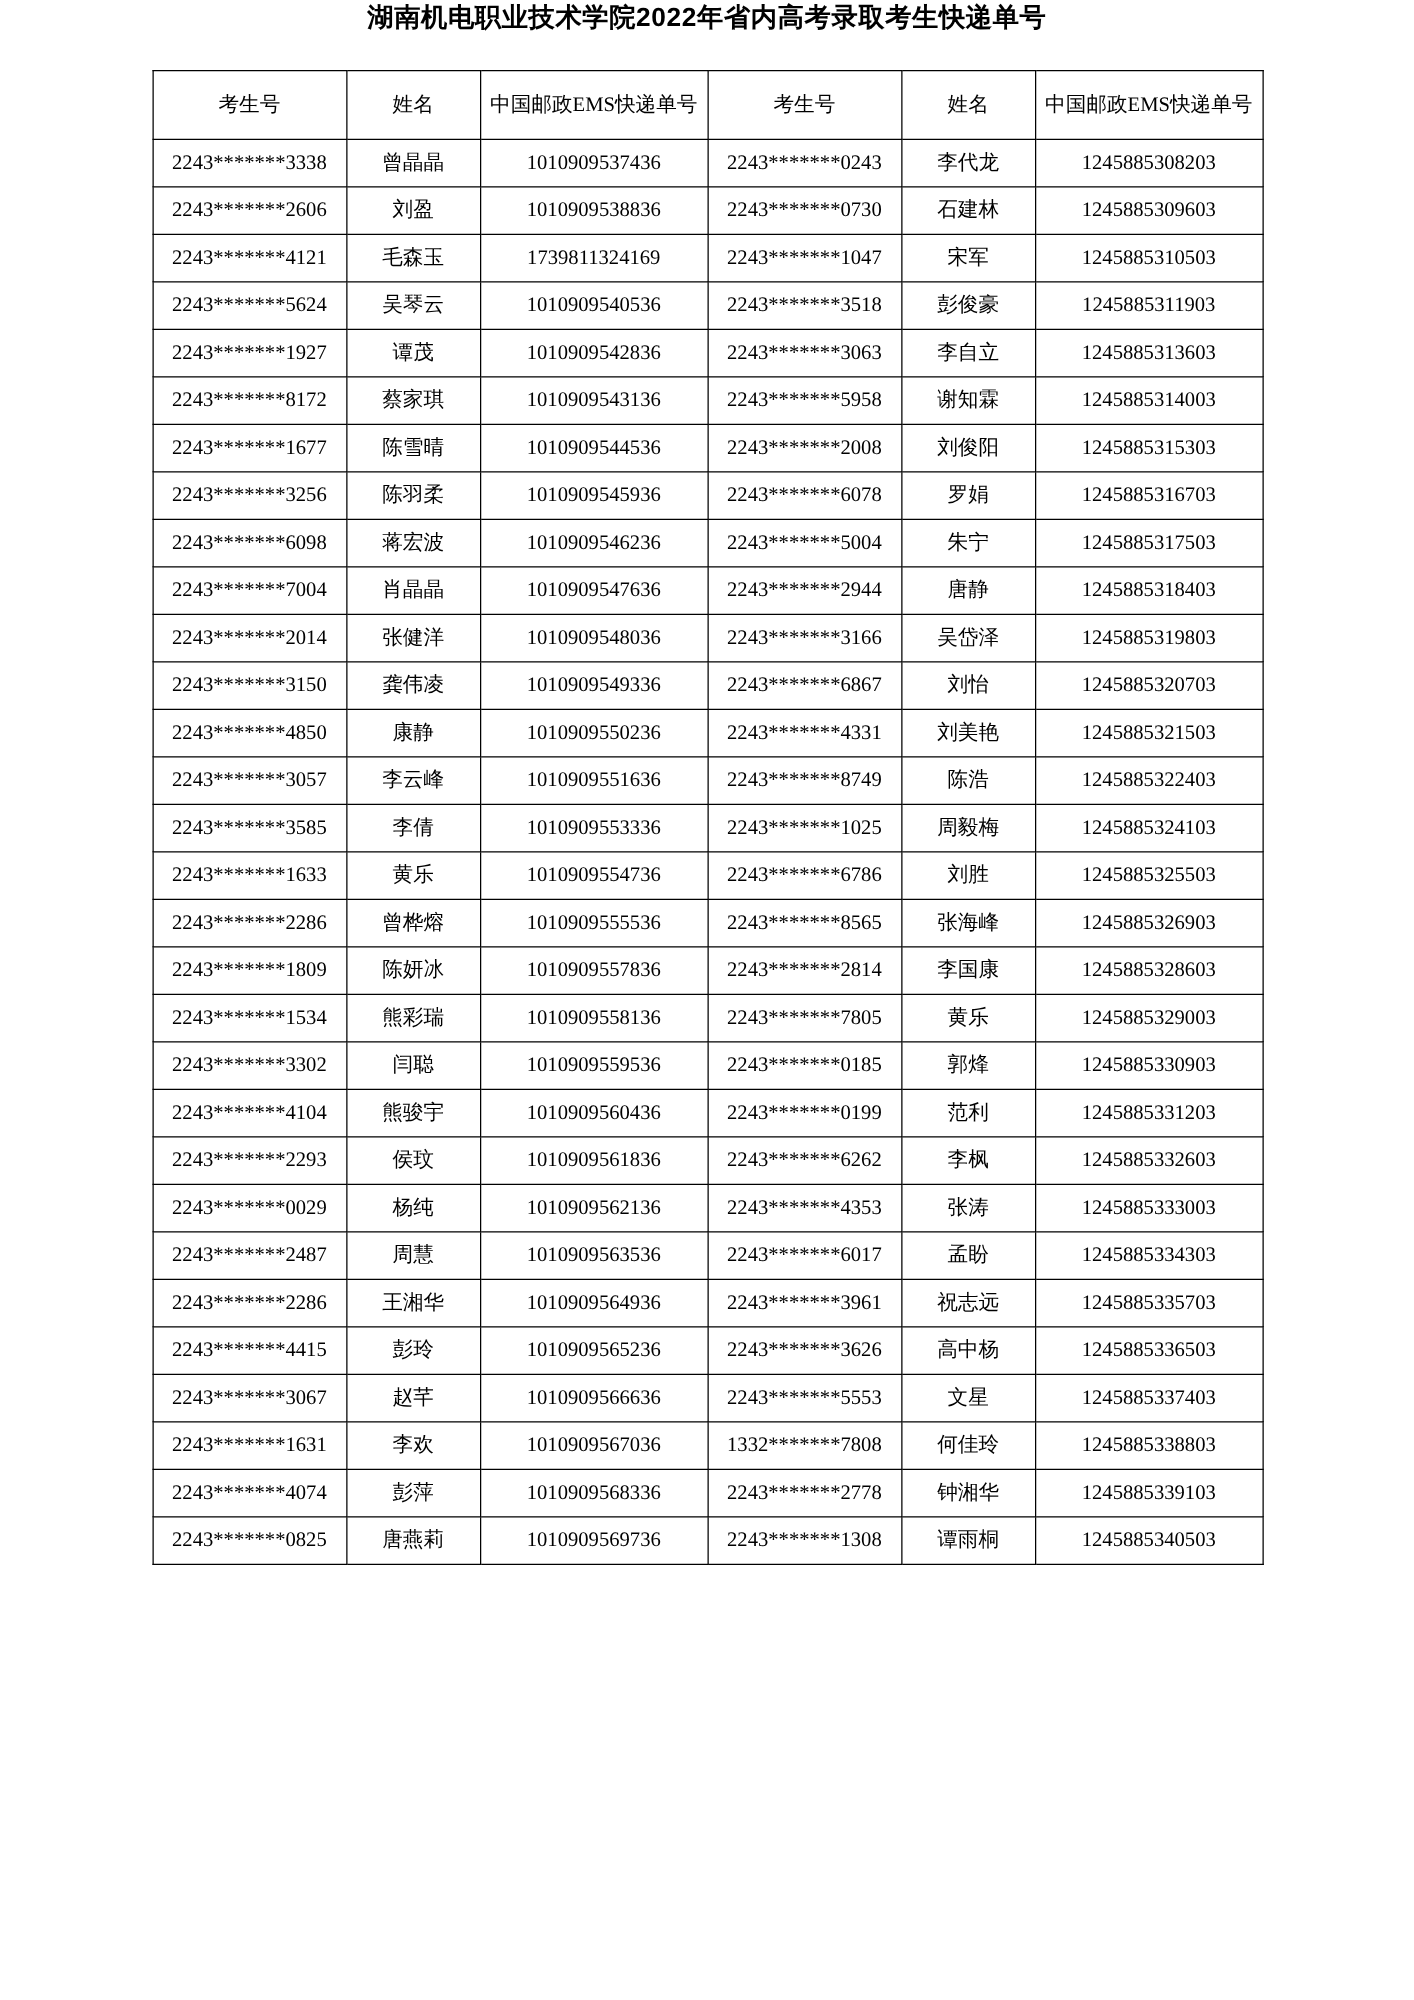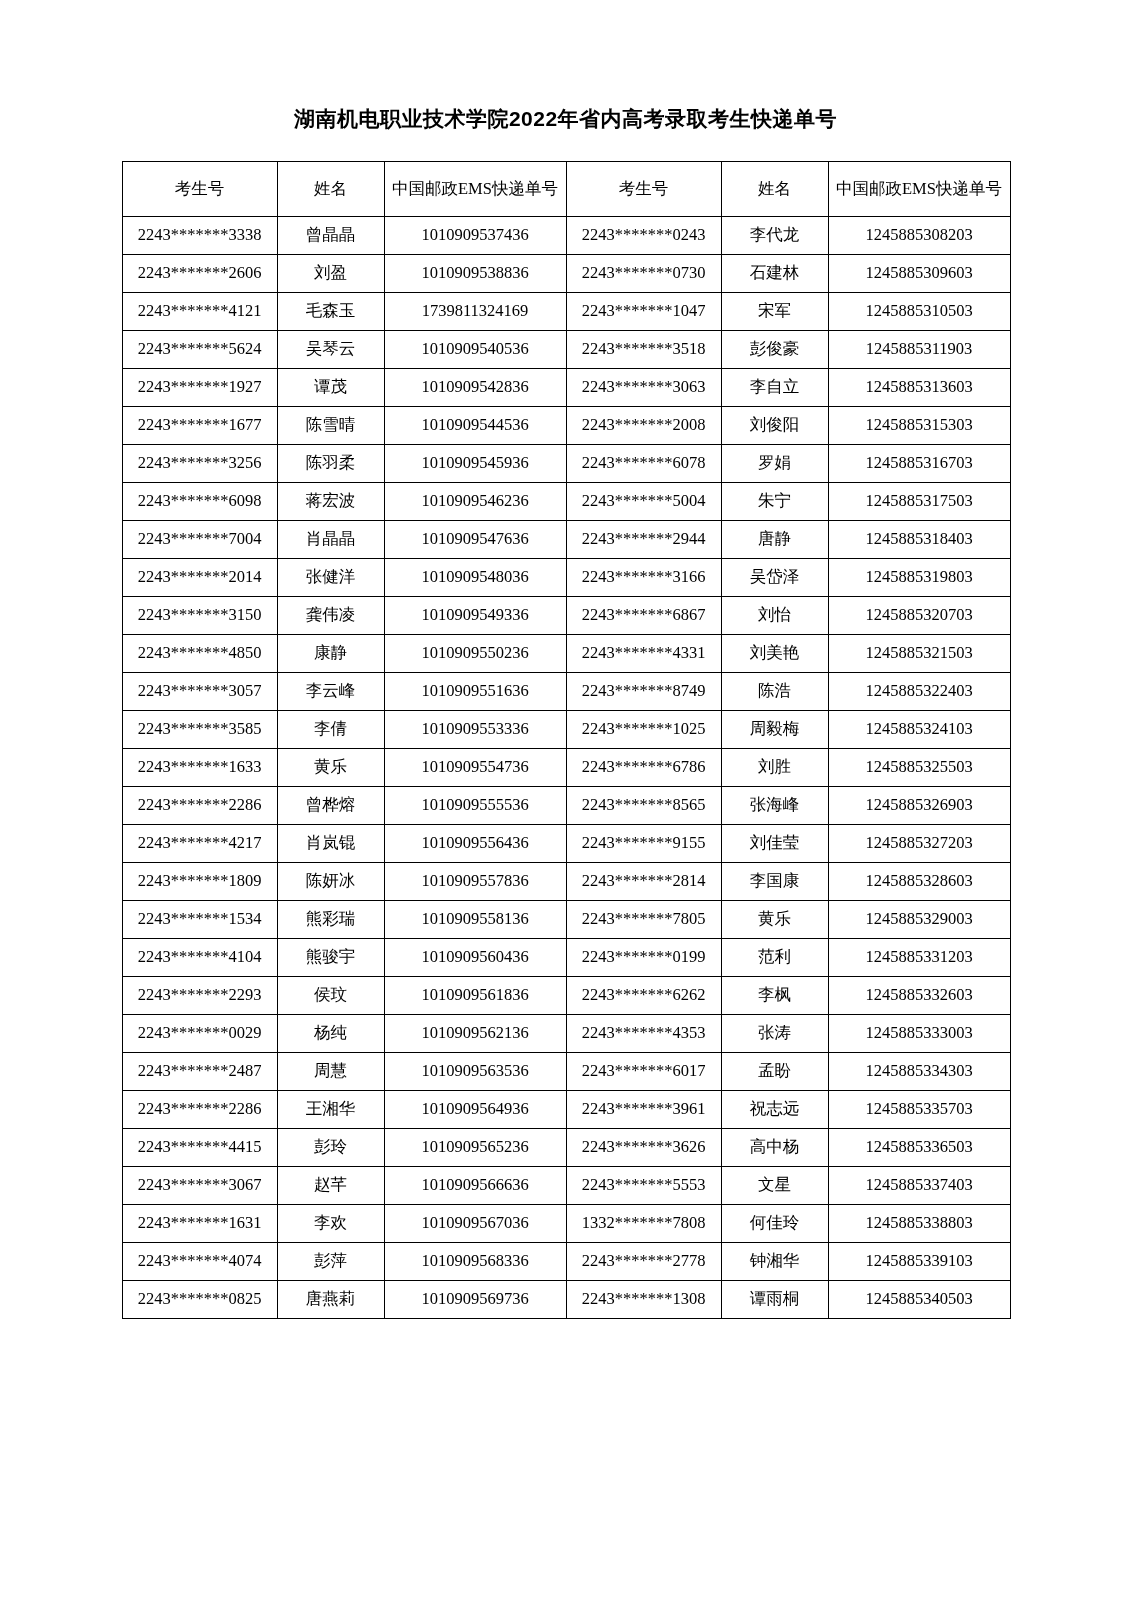--- a/index.html
+++ b/index.html
@@ -19,21 +19,20 @@
     box-sizing: border-box;
     padding: 0;
     position: relative;
   }
   .doc-title {
     text-align: center;
     font-size: 21px;
     font-weight: bold;
     letter-spacing: 0.5px;
     margin: 0;
-    padding-top: 105px;
     padding-bottom: 0;
     font-family: "Liberation Sans", "DejaVu Sans", sans-serif;
   }
   .table-wrap {
     margin: 28px auto 4px auto;
     width: 888px;
   }
   table.data {
     border-collapse: collapse;
     width: 888px;
@@ -120,20 +119,28 @@
           </tr>
           <tr>
             <td>2243*******1927</td>
             <td>谭茂</td>
             <td>1010909542836</td>
             <td>2243*******3063</td>
             <td>李自立</td>
             <td>1245885313603</td>
           </tr>
           <tr>
+            <td>2243*******8172</td>
+            <td>蔡家琪</td>
+            <td>1010909543136</td>
+            <td>2243*******5958</td>
+            <td>谢知霖</td>
+            <td>1245885314003</td>
+          </tr>
+          <tr>
             <td>2243*******1677</td>
             <td>陈雪晴</td>
             <td>1010909544536</td>
             <td>2243*******2008</td>
             <td>刘俊阳</td>
             <td>1245885315303</td>
           </tr>
           <tr>
             <td>2243*******3256</td>
             <td>陈羽柔</td>
@@ -208,44 +215,44 @@
           </tr>
           <tr>
             <td>2243*******2286</td>
             <td>曾桦熔</td>
             <td>1010909555536</td>
             <td>2243*******8565</td>
             <td>张海峰</td>
             <td>1245885326903</td>
           </tr>
           <tr>
-            <td>2243*******4217</td>
-            <td>肖岚锟</td>
-            <td>1010909556436</td>
-            <td>2243*******9155</td>
-            <td>刘佳莹</td>
-            <td>1245885327203</td>
-          </tr>
-          <tr>
             <td>2243*******1809</td>
             <td>陈妍冰</td>
             <td>1010909557836</td>
             <td>2243*******2814</td>
             <td>李国康</td>
             <td>1245885328603</td>
           </tr>
           <tr>
             <td>2243*******1534</td>
             <td>熊彩瑞</td>
             <td>1010909558136</td>
             <td>2243*******7805</td>
             <td>黄乐</td>
             <td>1245885329003</td>
           </tr>
           <tr>
+            <td>2243*******3302</td>
+            <td>闫聪</td>
+            <td>1010909559536</td>
+            <td>2243*******0185</td>
+            <td>郭烽</td>
+            <td>1245885330903</td>
+          </tr>
+          <tr>
             <td>2243*******4104</td>
             <td>熊骏宇</td>
             <td>1010909560436</td>
             <td>2243*******0199</td>
             <td>范利</td>
             <td>1245885331203</td>
           </tr>
           <tr>
             <td>2243*******2293</td>
             <td>侯玟</td>

